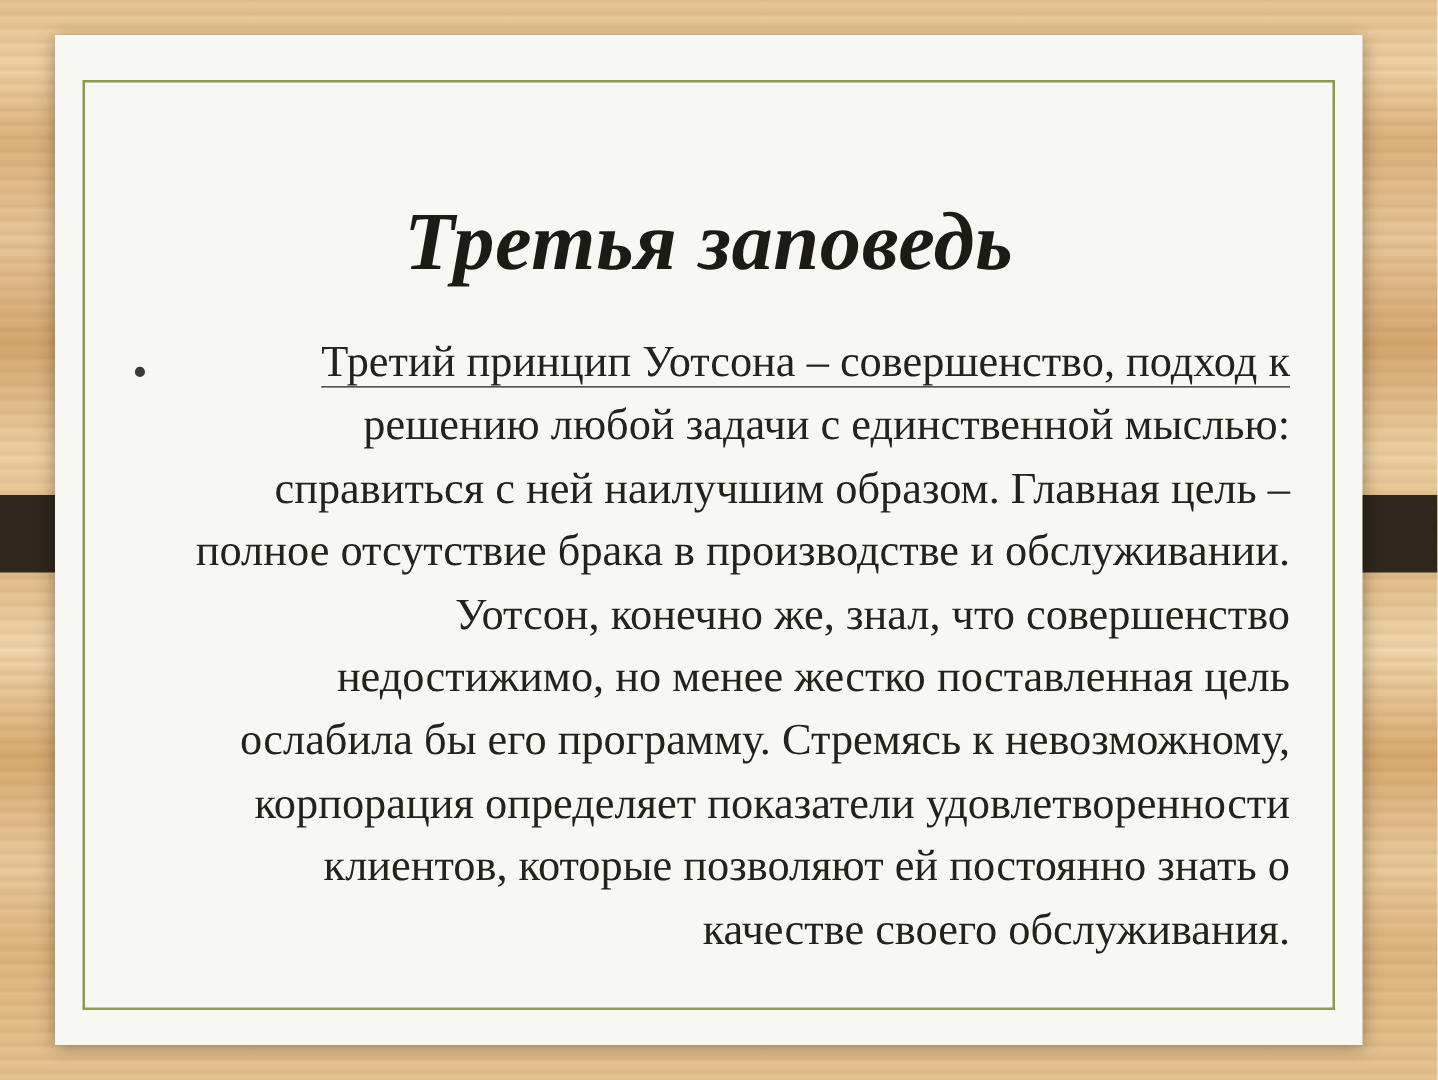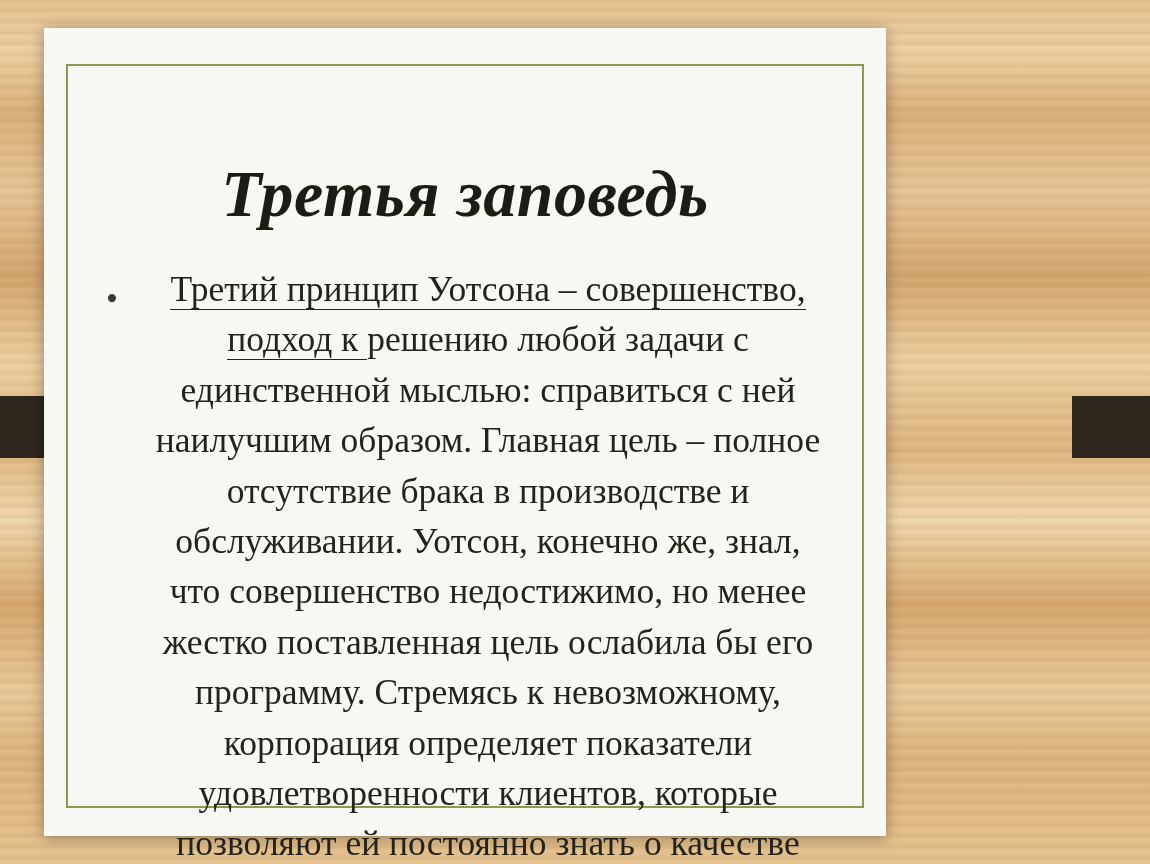--- a/index.html
+++ b/index.html
@@ -51,21 +51,21 @@
     height: 62px;
   }
   .bar-left  { left: 0;   top: 396px; width: 78px; }
   .bar-right { right: 0;  top: 396px; width: 78px; }
 
   
   .card {
     position: absolute;
     left: 44px;
     top: 28px;
-    width: 842px;
+    width: 1046px;
     height: 808px;
     background: #f7f7f3;
     box-shadow: 0 2px 14px rgba(0,0,0,0.35);
   }
   .card-inner-border {
     position: absolute;
     left: 22px;
     top: 36px;
     right: 22px;
     bottom: 28px;
@@ -106,21 +106,21 @@
     line-height: 1;
     color: #3d3b33;
     text-align: left;
   }
   .bullet-text {
     flex: 1 1 auto;
     font-family: "Liberation Serif", serif;
     font-size: 35.5px;
     line-height: 1.42;
     color: #23231c;
-    text-align: center;
+    text-align: right;
   }
   .bullet-text .lead {
     border-bottom: 1px solid #23231c;
   }
 </style>
 </head>
 <body>
 
 <div class="slide">
 

